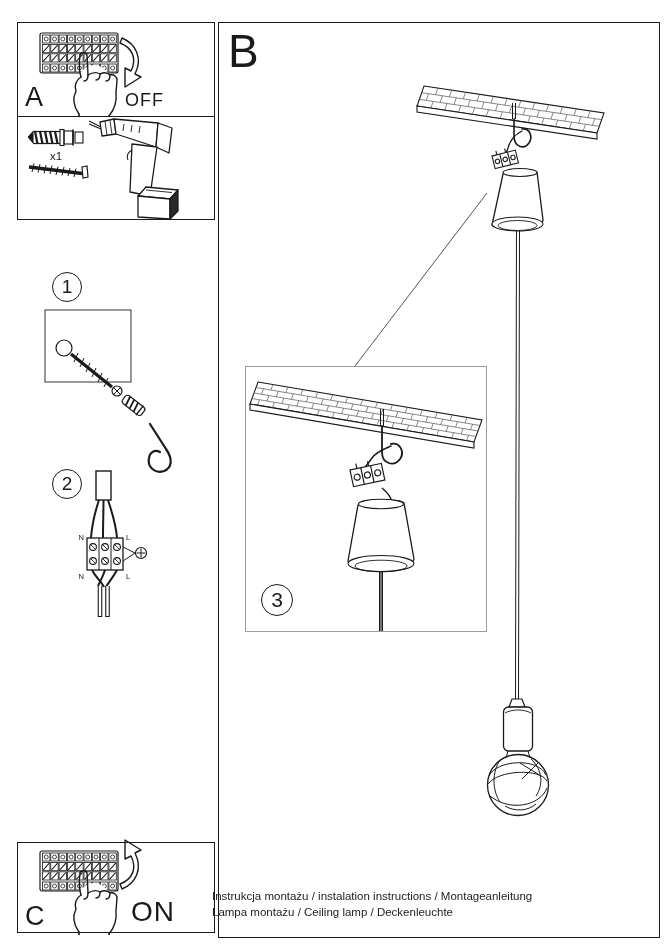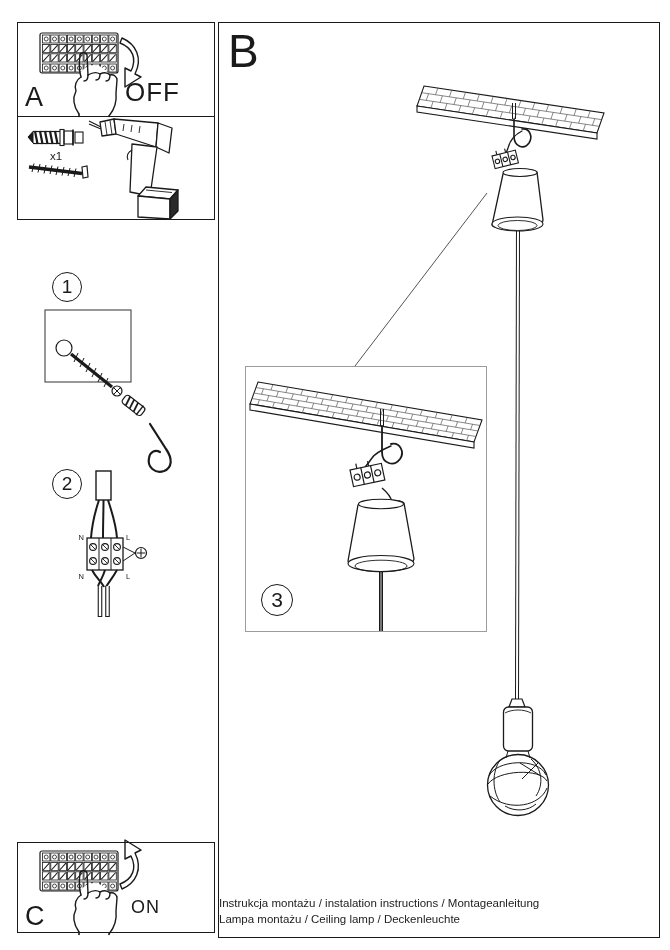--- a/index.html
+++ b/index.html
@@ -9,30 +9,30 @@
   svg text{font-family:"Liberation Sans", sans-serif;fill:#1a1a1a;}
   .box{position:absolute;border:1.6px solid #1a1a1a;box-sizing:border-box;background:transparent;}
   .box-a{left:17px;top:22px;width:198px;height:95px;}
   .box-tools{left:17px;top:116px;width:198px;height:104px;}
   .box-c{left:17px;top:842px;width:198px;height:91px;}
   .right-panel{left:218px;top:22px;width:442px;height:916px;}
   .box-detail{position:absolute;left:245px;top:366px;width:242px;height:266px;
               border:1.4px solid #9c9c9c;box-sizing:border-box;}
   .lbl{position:absolute;line-height:1;}
   .lbl-a{left:25px;top:84px;font-size:27px;}
-  .lbl-off{left:125px;top:79px;font-size:26px;letter-spacing:1px;}
+  .lbl-off{left:125px;top:91px;font-size:18px;letter-spacing:1px;}
   .lbl-c{left:25px;top:903px;font-size:27px;}
-  .lbl-on{left:131px;top:898px;font-size:18px;letter-spacing:1px;}
+  .lbl-on{left:131px;top:898px;font-size:28px;letter-spacing:1px;}
   .lbl-b{left:228px;top:28px;font-size:46px;}
   .step-circle{position:absolute;width:28px;height:28px;border:1.6px solid #1a1a1a;border-radius:50%;
                display:flex;align-items:center;justify-content:center;font-size:19px;background:#fff;}
   .sc1{left:52px;top:272px;}
   .sc2{left:52px;top:469px;}
   .sc3{left:261px;top:584px;width:30px;height:30px;font-size:21px;}
-  .footer{position:absolute;left:219px;top:888px;font-size:11.5px;line-height:16px;color:#222;margin-top:7px;}
+  .footer{position:absolute;left:212px;top:888px;font-size:11.5px;line-height:16px;color:#222;}
 </style>
 </head>
 <body>
 
 <div class="page">
 
   <svg id="art" width="670" height="950" viewBox="0 0 670 950">
     <defs>
 
       <g id="breaker-sym" stroke="#1a1a1a" fill="none" stroke-width="0.9">

